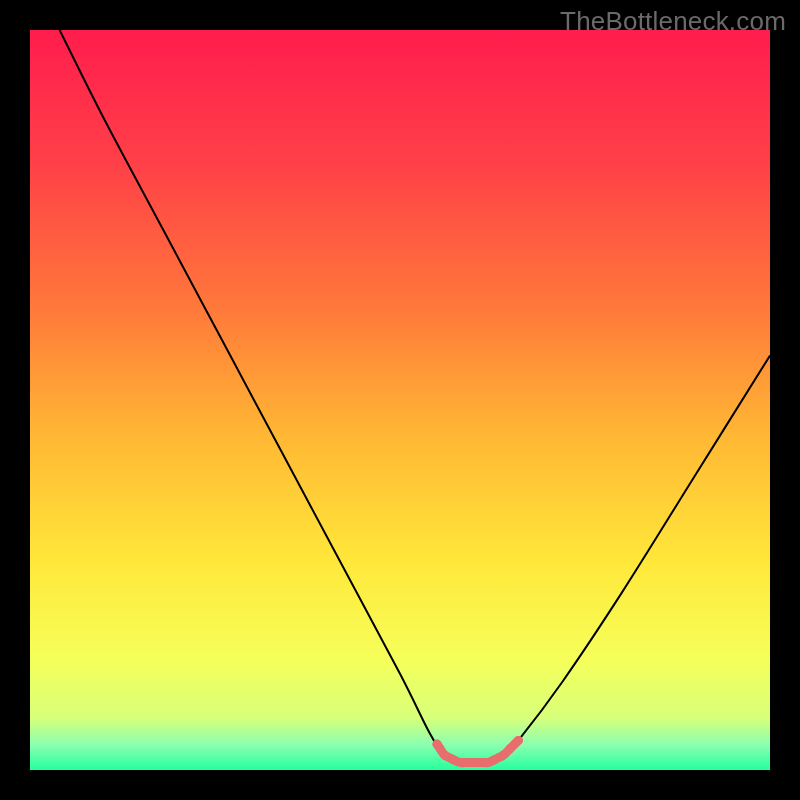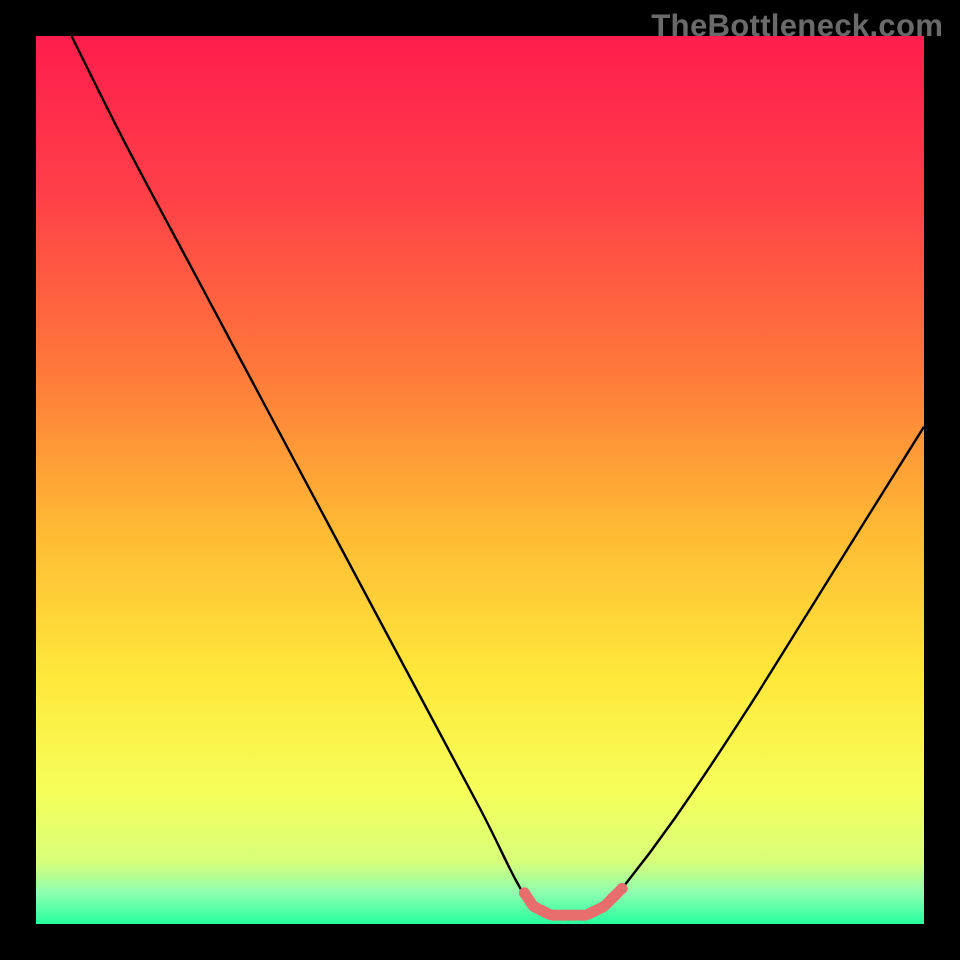--- a/index.html
+++ b/index.html
@@ -23,21 +23,21 @@
     width: 740px;
     height: 740px;
     overflow: hidden;
   }
   .watermark {
     position: absolute;
     top: 6px;
     right: 14px;
     color: #6a6a6a;
     font-size: 26px;
-    font-weight: 700;
+    font-weight: 400;
     letter-spacing: 0.2px;
     user-select: none;
   }
   svg { display: block; }
 </style>
 </head>
 <body>
 
 <div class="frame">
 

